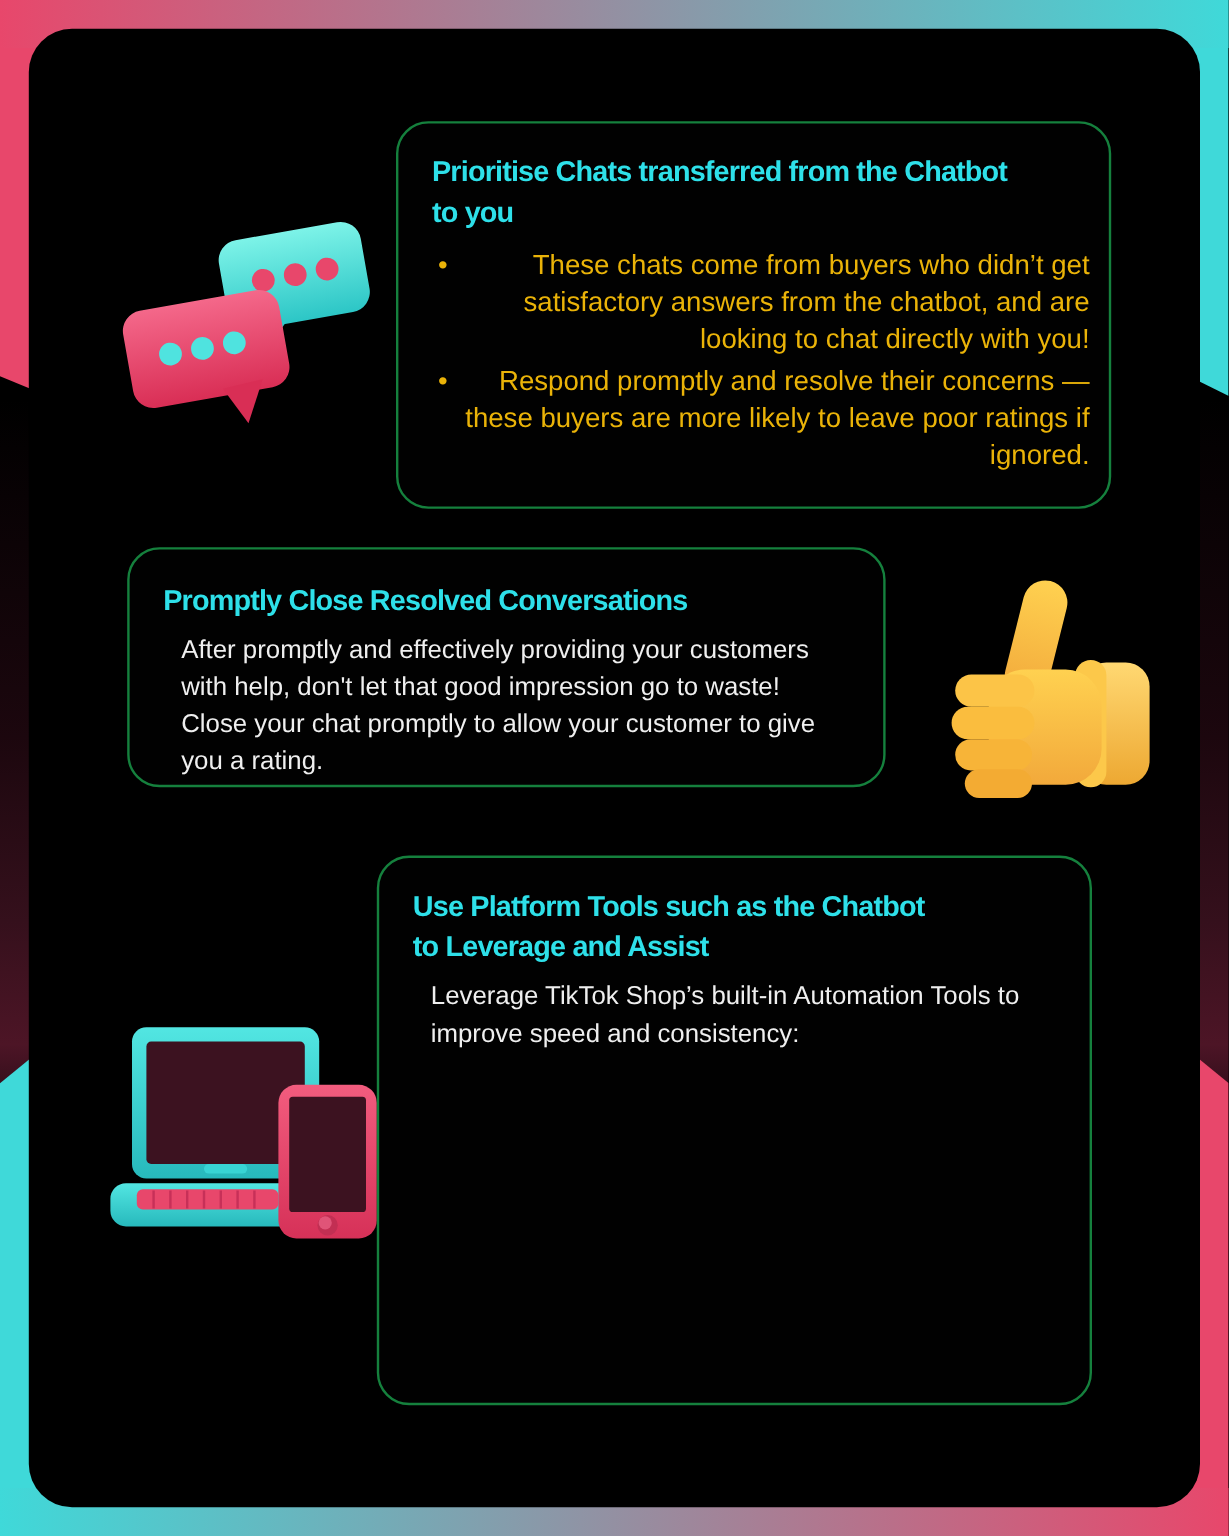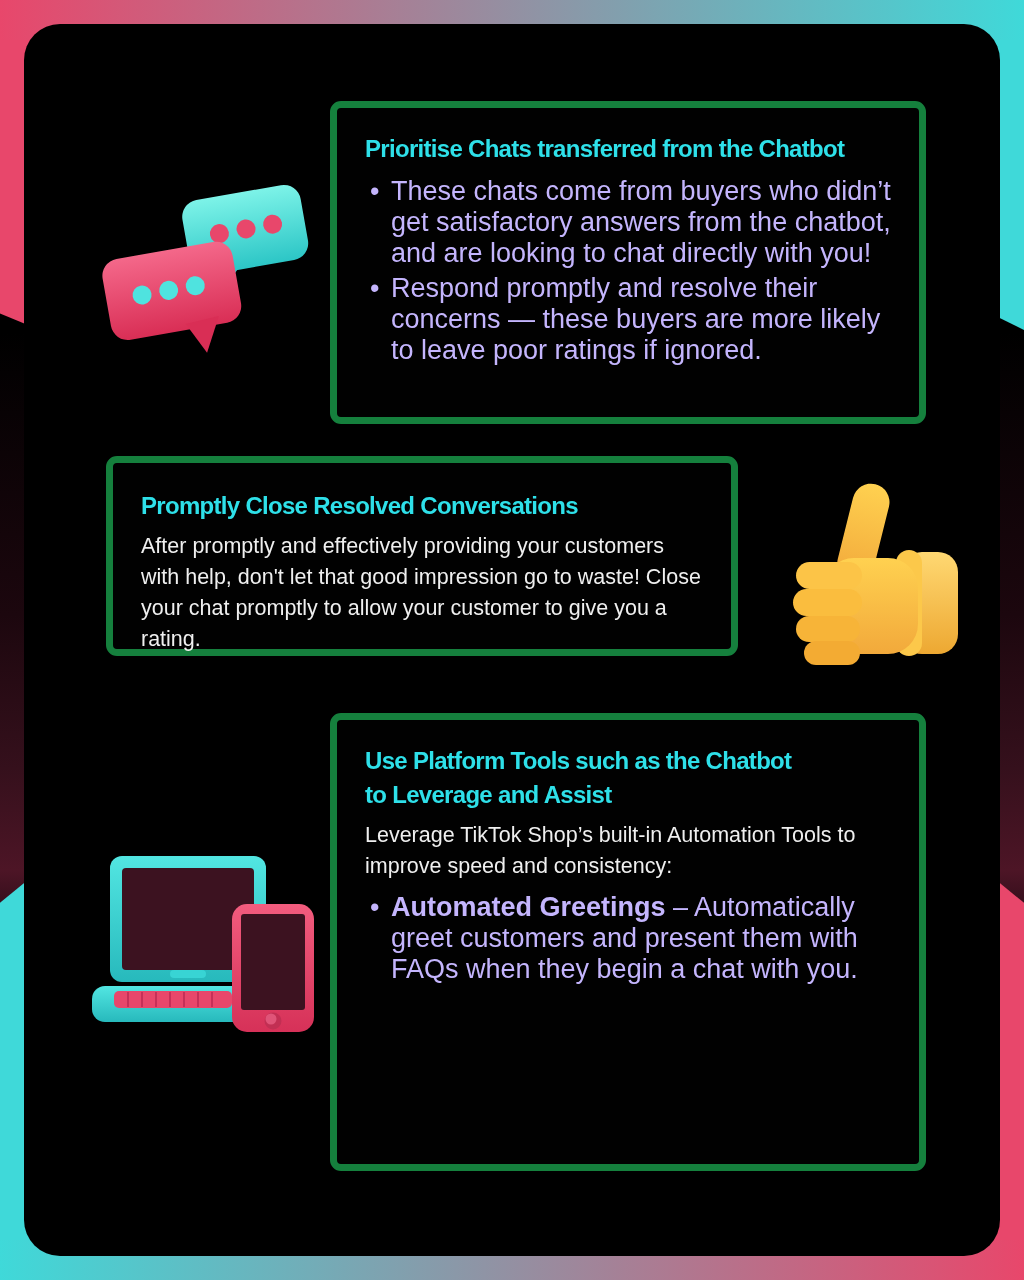--- a/index.html
+++ b/index.html
@@ -19,30 +19,30 @@
     clip-path:polygon(0 8%,100% 0,100% 100%,0 100%); }
   .strip-br { right:0; bottom:0; width:40px; height:410px; background:#e8476b;
     clip-path:polygon(0 0,100% 8%,100% 100%,0 100%); }
   .band { position:absolute; left:0; right:0; height:40px; }
   .band-top { top:0; background:linear-gradient(90deg,#e8476b 0%,#3fd9d9 100%); }
   .band-bottom { bottom:0; background:linear-gradient(90deg,#3fd9d9 0%,#e8476b 100%); }
   .panel { position:absolute; left:24px; top:24px; right:24px; bottom:24px;
     background:#000; border-radius:36px; }
   
   .card { position:absolute; box-sizing:border-box; background:#010101;
-    border:7px solid #15803d; border-radius:11px; }
+    border:2px solid #15803d; border-radius:27px; }
   .card-1 { left:330px; top:101px; width:596px; height:323px; padding:24px 16px 20px 28px; }
   .card-2 { left:106px; top:456px; width:632px; height:200px; padding:26px 28px; }
-  .card-3 { left:330px; top:713px; width:596px; height:458px; padding:24px 16px 20px 28px; }
+  .card-3 { left:314px; top:713px; width:596px; height:458px; padding:24px 16px 20px 28px; }
   .card-title { margin:0; color:#2ee0e9; font-weight:bold; font-size:24px;
     line-height:34px; letter-spacing:-0.7px; }
   .tline { display:block; white-space:nowrap; }
-  .card-body, .intro { margin:8px 0 0; color:#efefef; font-size:21.5px; line-height:31px; }
+  .card-body, .intro { margin:8px 15px 0; color:#efefef; font-size:21.5px; line-height:31px; }
   .bullets { list-style:none; margin:10px 0 0; padding:0;
-    color:#c4b5fd; font-size:27px; line-height:31px; }
+    color:#eab308; font-size:23px; line-height:31px;text-align:right; }
   .bullets li { position:relative; padding-left:26px; margin-top:4px; }
   .bullets li::before { content:"\2022"; position:absolute; left:5px; top:0; }
   .b { font-weight:bold; }
   
   .icon { position:absolute; }
   .icon-chat    { left:96px;  top:166px; }
   .icon-thumbs  { left:788px; top:476px; }
   .icon-devices { left:84px;  top:850px; }
 </style>
 </head>
@@ -82,20 +82,21 @@
       <path d="M84 160 L100 192 L118 158 Z" fill="#d92e55"></path>
       <circle cx="46" cy="124" r="9.5" fill="#4fe3df"></circle>
       <circle cx="73" cy="124" r="9.5" fill="#4fe3df"></circle>
       <circle cx="100" cy="124" r="9.5" fill="#4fe3df"></circle>
     </g>
   </svg>
 
   <section class="card card-1">
     <h2 class="card-title">
       <span class="tline">Prioritise Chats transferred from the Chatbot</span>
+      <span class="tline">to you</span>
     </h2>
     <ul class="bullets">
       <li>These chats come from buyers who didn’t get satisfactory answers from the chatbot, and are looking to chat directly with you!</li>
       <li>Respond promptly and resolve their concerns — these buyers are more likely to leave poor ratings if ignored.</li>
     </ul>
   </section>
 
   <section class="card card-2">
     <h2 class="card-title">
       <span class="tline">Promptly Close Resolved Conversations</span>
@@ -166,20 +167,16 @@
     </g>
   </svg>
 
   <section class="card card-3">
     <h2 class="card-title">
       <span class="tline">Use Platform Tools such as the Chatbot</span>
       <span class="tline">to Leverage and Assist</span>
     </h2>
     <p class="intro">Leverage TikTok Shop’s built-in Automation Tools to improve speed and consistency:</p>
     <ul class="bullets">
-      <li>
-        <span class="b">Automated Greetings</span>
-        <span>– Automatically greet customers and present them with FAQs when they begin a chat with you.</span>
-      </li>
     </ul>
   </section>
 
 </div>
 
 </body></html>

